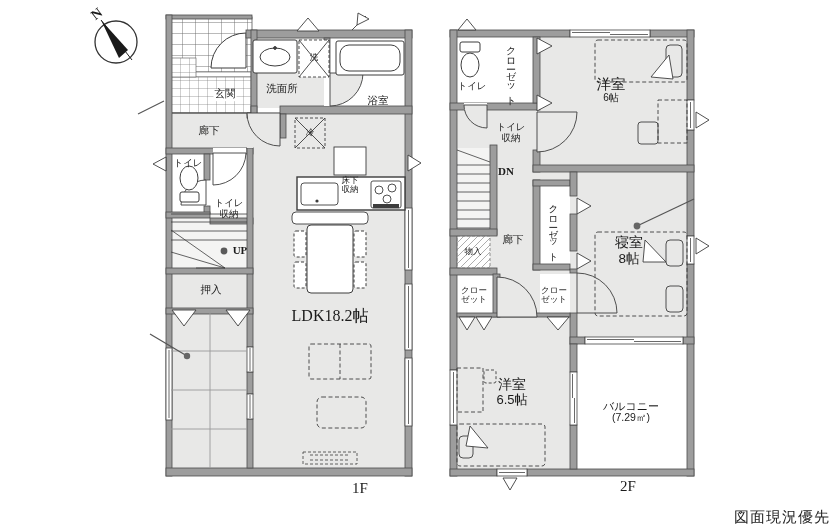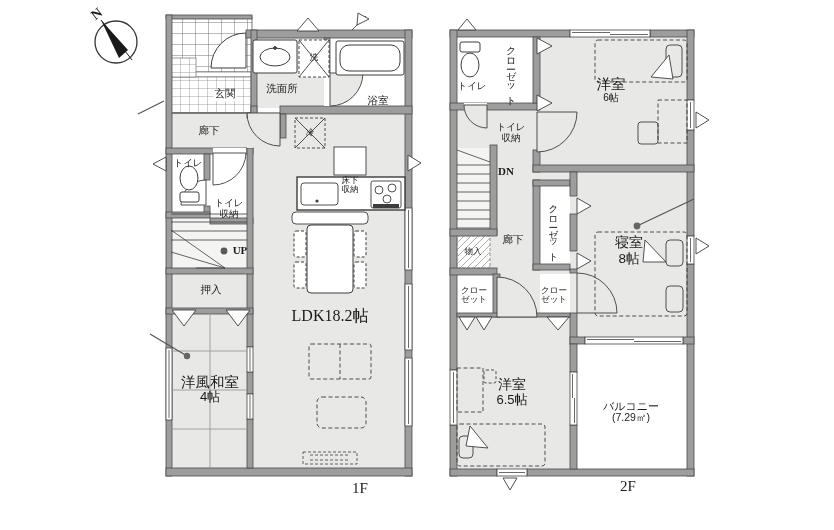--- a/index.html
+++ b/index.html
@@ -363,24 +363,20 @@
 
 <div class="lbl bgw" style="left:225px;top:95px;">玄関</div>
 <div class="lbl" style="left:209px;top:131px;">廊下</div>
 <div class="lbl sm" style="left:188px;top:163px;">トイレ</div>
 <div class="lbl sm" style="left:229px;top:209px;">
   <span class="l2">トイレ</span>
   <span class="l2">収納</span>
 </div>
 <div class="lbl serif" style="left:240px;top:250px;font-size:11px;font-weight:bold;">UP</div>
 <div class="lbl" style="left:211px;top:290px;">押入</div>
-<div class="lbl" style="left:210px;top:389px;">
-  <span class="l2" style="font-size:14.5px;">洋風和室</span>
-  <span class="l2" style="font-size:13px;">4帖</span>
-</div>
 <div class="lbl" style="left:282px;top:89px;">洗面所</div>
 <div class="lbl" style="left:378px;top:101px;">浴室</div>
 <div class="lbl xs" style="left:314px;top:58px;">洗</div>
 <div class="lbl xs" style="left:310px;top:133px;">冷</div>
 <div class="lbl xs" style="left:350px;top:161px;line-height:1.1;margin-top:24px;">
   <span class="l2">床下</span>
   <span class="l2">収納</span>
 </div>
 <div class="lbl serif" style="left:330px;top:316px;font-size:16px;">LDK18.2帖</div>
 <div class="lbl serif big" style="left:346px;top:488px;margin-left:14px;">1F</div>
@@ -414,14 +410,15 @@
 <div class="lbl" style="left:512px;top:392px;">
   <span class="l2" style="font-size:14px;">洋室</span>
   <span class="l2" style="font-size:13px;">6.5帖</span>
 </div>
 <div class="lbl" style="left:631px;top:412px;">
   <span class="l2" style="font-size:11px;">バルコニー</span>
   <span class="l2" style="font-size:10.5px;">(7.29㎡)</span>
 </div>
 <div class="lbl serif big" style="left:628px;top:486px;">2F</div>
 
+<div class="footer" style="right:4px;bottom:3px;">図面現況優先</div>
 
 </div>
 
 </body></html>

